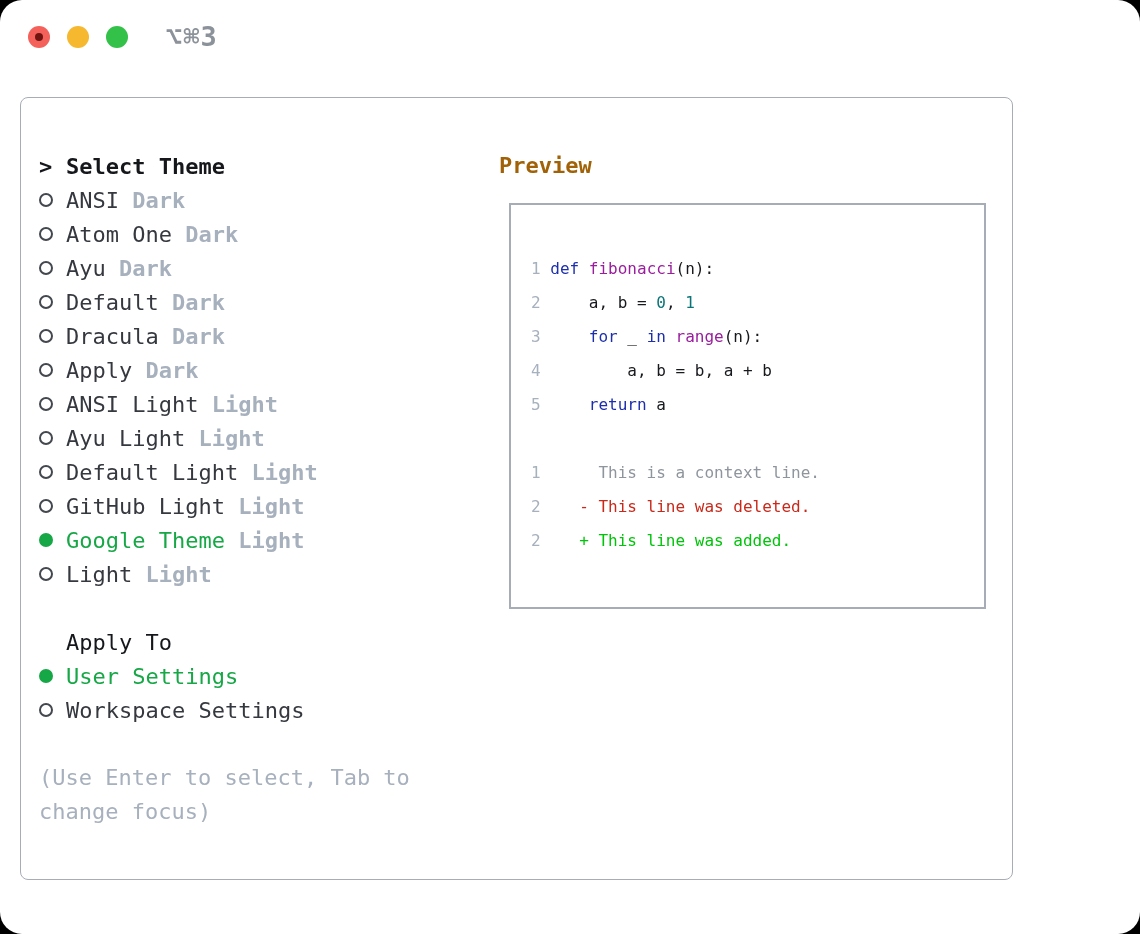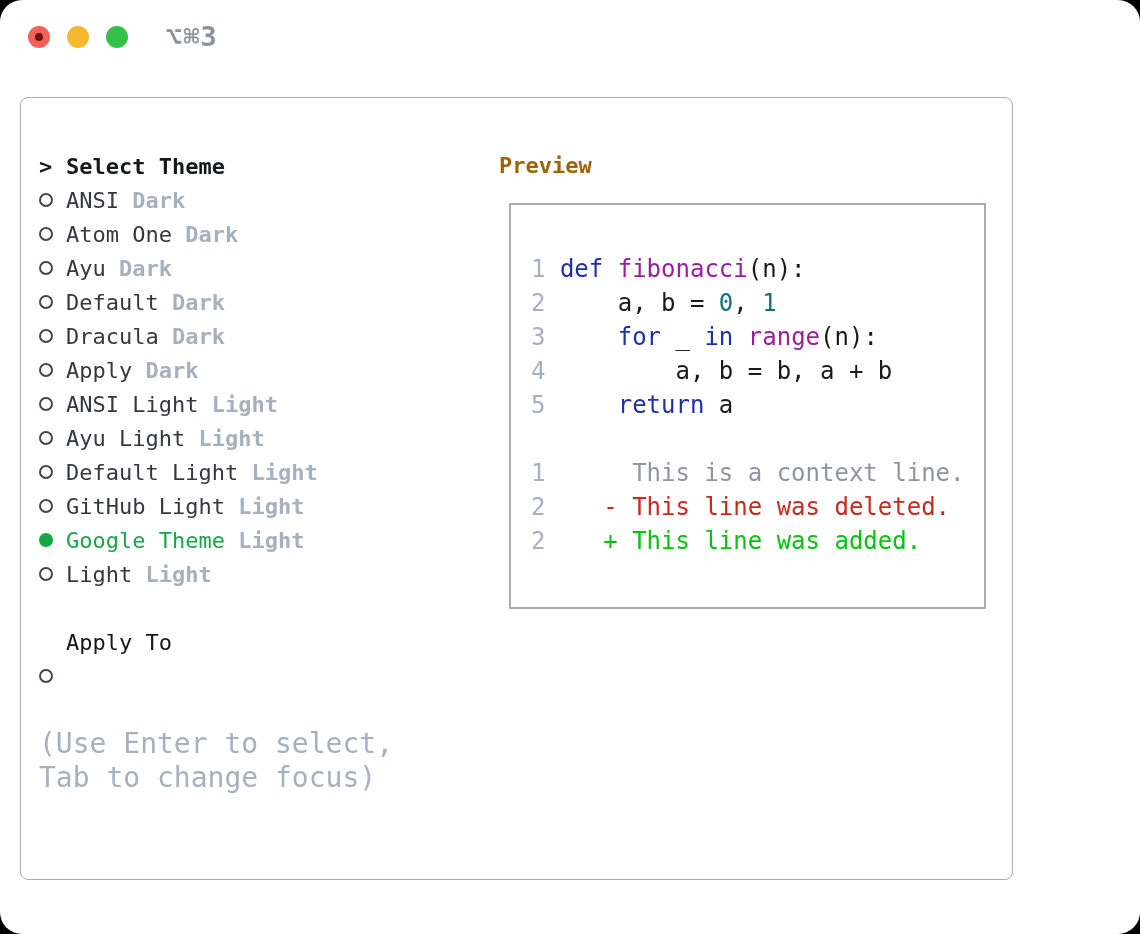--- a/index.html
+++ b/index.html
@@ -23,26 +23,26 @@
   .row{display:flex;align-items:center;height:34px;font-size:22px;white-space:pre;color:var(--text);}
   .marker{width:27px;flex:none;display:flex;align-items:center;}
   .circle{width:14px;height:14px;border:2px solid var(--circle);border-radius:50%;}
   .circle.sel{background:var(--green);border-color:var(--green);}
   .cursor{font-weight:bold;color:#15171b;}
   .hdr{font-weight:bold;color:#15171b;}
   .t-name{color:var(--text);}
   .row.sel .t-name{color:var(--green);}
   .t-variant{color:var(--muted);font-weight:bold;}
   .apply-block{margin-top:34px;}
-  .hint{margin-top:34px;font-size:28px;line-height:34px;color:var(--muted);width:412px;}
+  .hint{margin-top:34px;font-size:22px;line-height:34px;color:var(--muted);width:412px;}
 
   
   .preview-label{position:absolute;left:478px;top:51px;height:34px;line-height:34px;font-size:22px;font-weight:bold;color:#a16207;}
   .preview-box{position:absolute;left:488px;top:105px;width:477px;height:406px;border:2px solid var(--border);background:#fff;}
-  .code{margin:0;padding:47px 0 0 20px;font-size:24px;line-height:34px;white-space:pre;}
+  .code{margin:0;padding:47px 0 0 20px;font-size:16px;line-height:34px;white-space:pre;}
   .code-line{height:34px;}
   .tok-num{color:var(--linenum);}
   .tok-kw{color:var(--kw);}
   .tok-fn{color:var(--fn);}
   .tok-lit{color:var(--lit);}
   .tok-plain{color:var(--code);}
   .tok-ctx{color:var(--ctx);}
   .tok-del{color:var(--del);}
   .tok-add{color:var(--add);}
 </style>
@@ -79,21 +79,22 @@
           <div class="row"><span class="marker"><span class="circle"></span></span><span class="t-name">GitHub Light</span><span class="t-variant"> Light</span></div>
           <div class="row sel"><span class="marker"><span class="circle sel"></span></span><span class="t-name">Google Theme</span><span class="t-variant"> Light</span></div>
           <div class="row"><span class="marker"><span class="circle"></span></span><span class="t-name">Light</span><span class="t-variant"> Light</span></div>
         </div>
 
       <div class="apply-block">
         <div class="row">
           <span class="marker"></span><span style="color:#15171b;">Apply To</span>
         </div>
         <div id="apply-items">
-            <div class="row"><span class="marker"><span class="circle"></span></span></div>
+            <div class="row sel"><span class="marker"><span class="circle sel"></span></span><span class="t-name">User Settings</span></div>
+            <div class="row"><span class="marker"><span class="circle"></span></span><span class="t-name">Workspace Settings</span></div>
           </div>
       </div>
 
       <div class="hint">(Use Enter to select, Tab to change focus)</div>
     </div>
 
     <div class="preview-label">Preview</div>
     <div class="preview-box">
       <pre class="code" id="code"><div class="code-line"><span class="tok-num">1</span><span class="tok-plain"> </span><span class="tok-kw">def</span><span class="tok-plain"> </span><span class="tok-fn">fibonacci</span><span class="tok-plain">(n):</span></div><div class="code-line"><span class="tok-num">2</span><span class="tok-plain">     a, b = </span><span class="tok-lit">0</span><span class="tok-plain">, </span><span class="tok-lit">1</span></div><div class="code-line"><span class="tok-num">3</span><span class="tok-plain">     </span><span class="tok-kw">for</span><span class="tok-plain"> _ </span><span class="tok-kw">in</span><span class="tok-plain"> </span><span class="tok-fn">range</span><span class="tok-plain">(n):</span></div><div class="code-line"><span class="tok-num">4</span><span class="tok-plain">         a, b = b, a + b</span></div><div class="code-line"><span class="tok-num">5</span><span class="tok-plain">     </span><span class="tok-kw">return</span><span class="tok-plain"> a</span></div><div class="code-line"> </div><div class="code-line"><span class="tok-num">1</span><span class="tok-ctx">      This is a context line.</span></div><div class="code-line"><span class="tok-num">2</span><span class="tok-plain">    </span><span class="tok-del">- This line was deleted.</span></div><div class="code-line"><span class="tok-num">2</span><span class="tok-plain">    </span><span class="tok-add">+ This line was added.</span></div></pre>
     </div>

